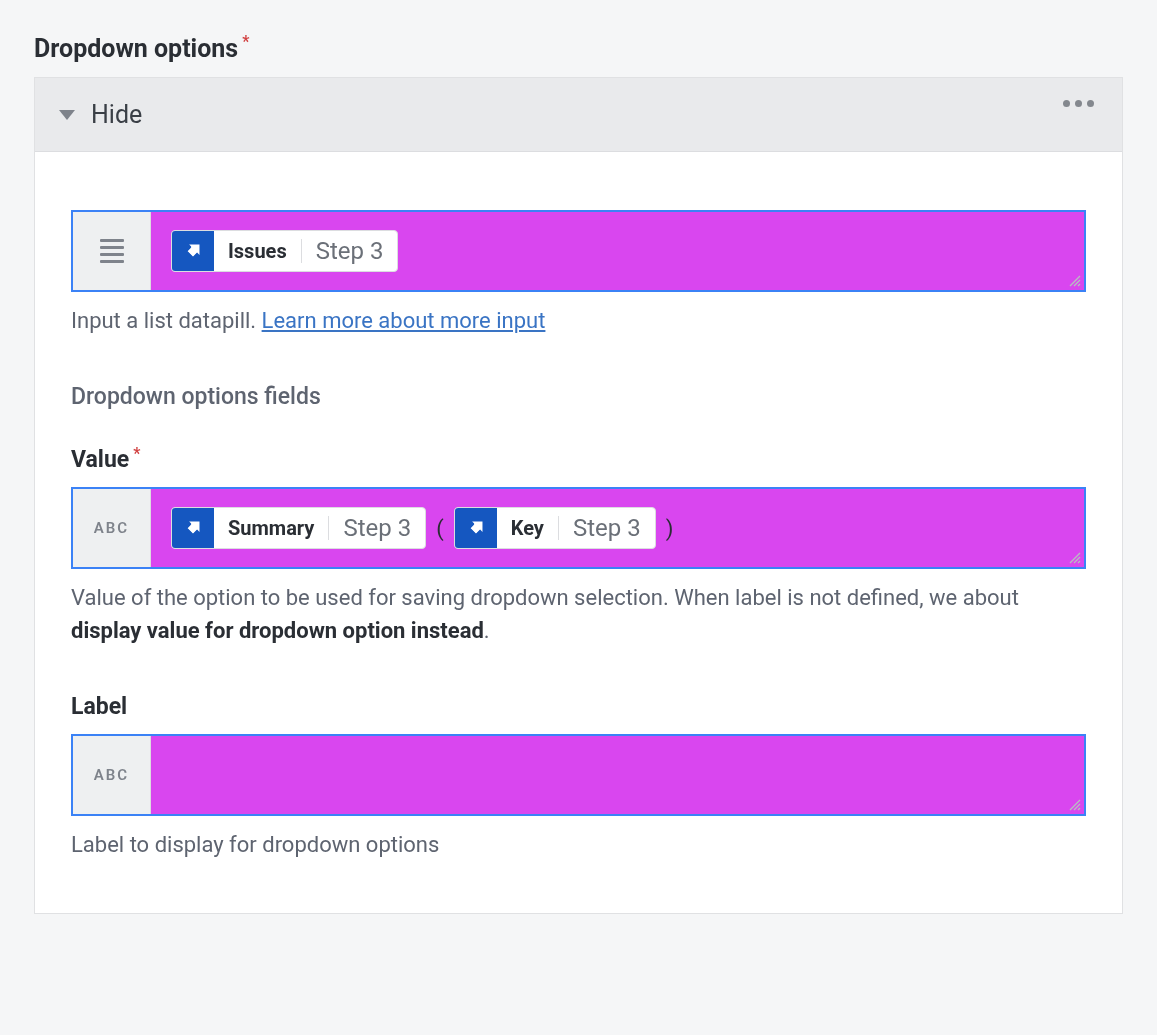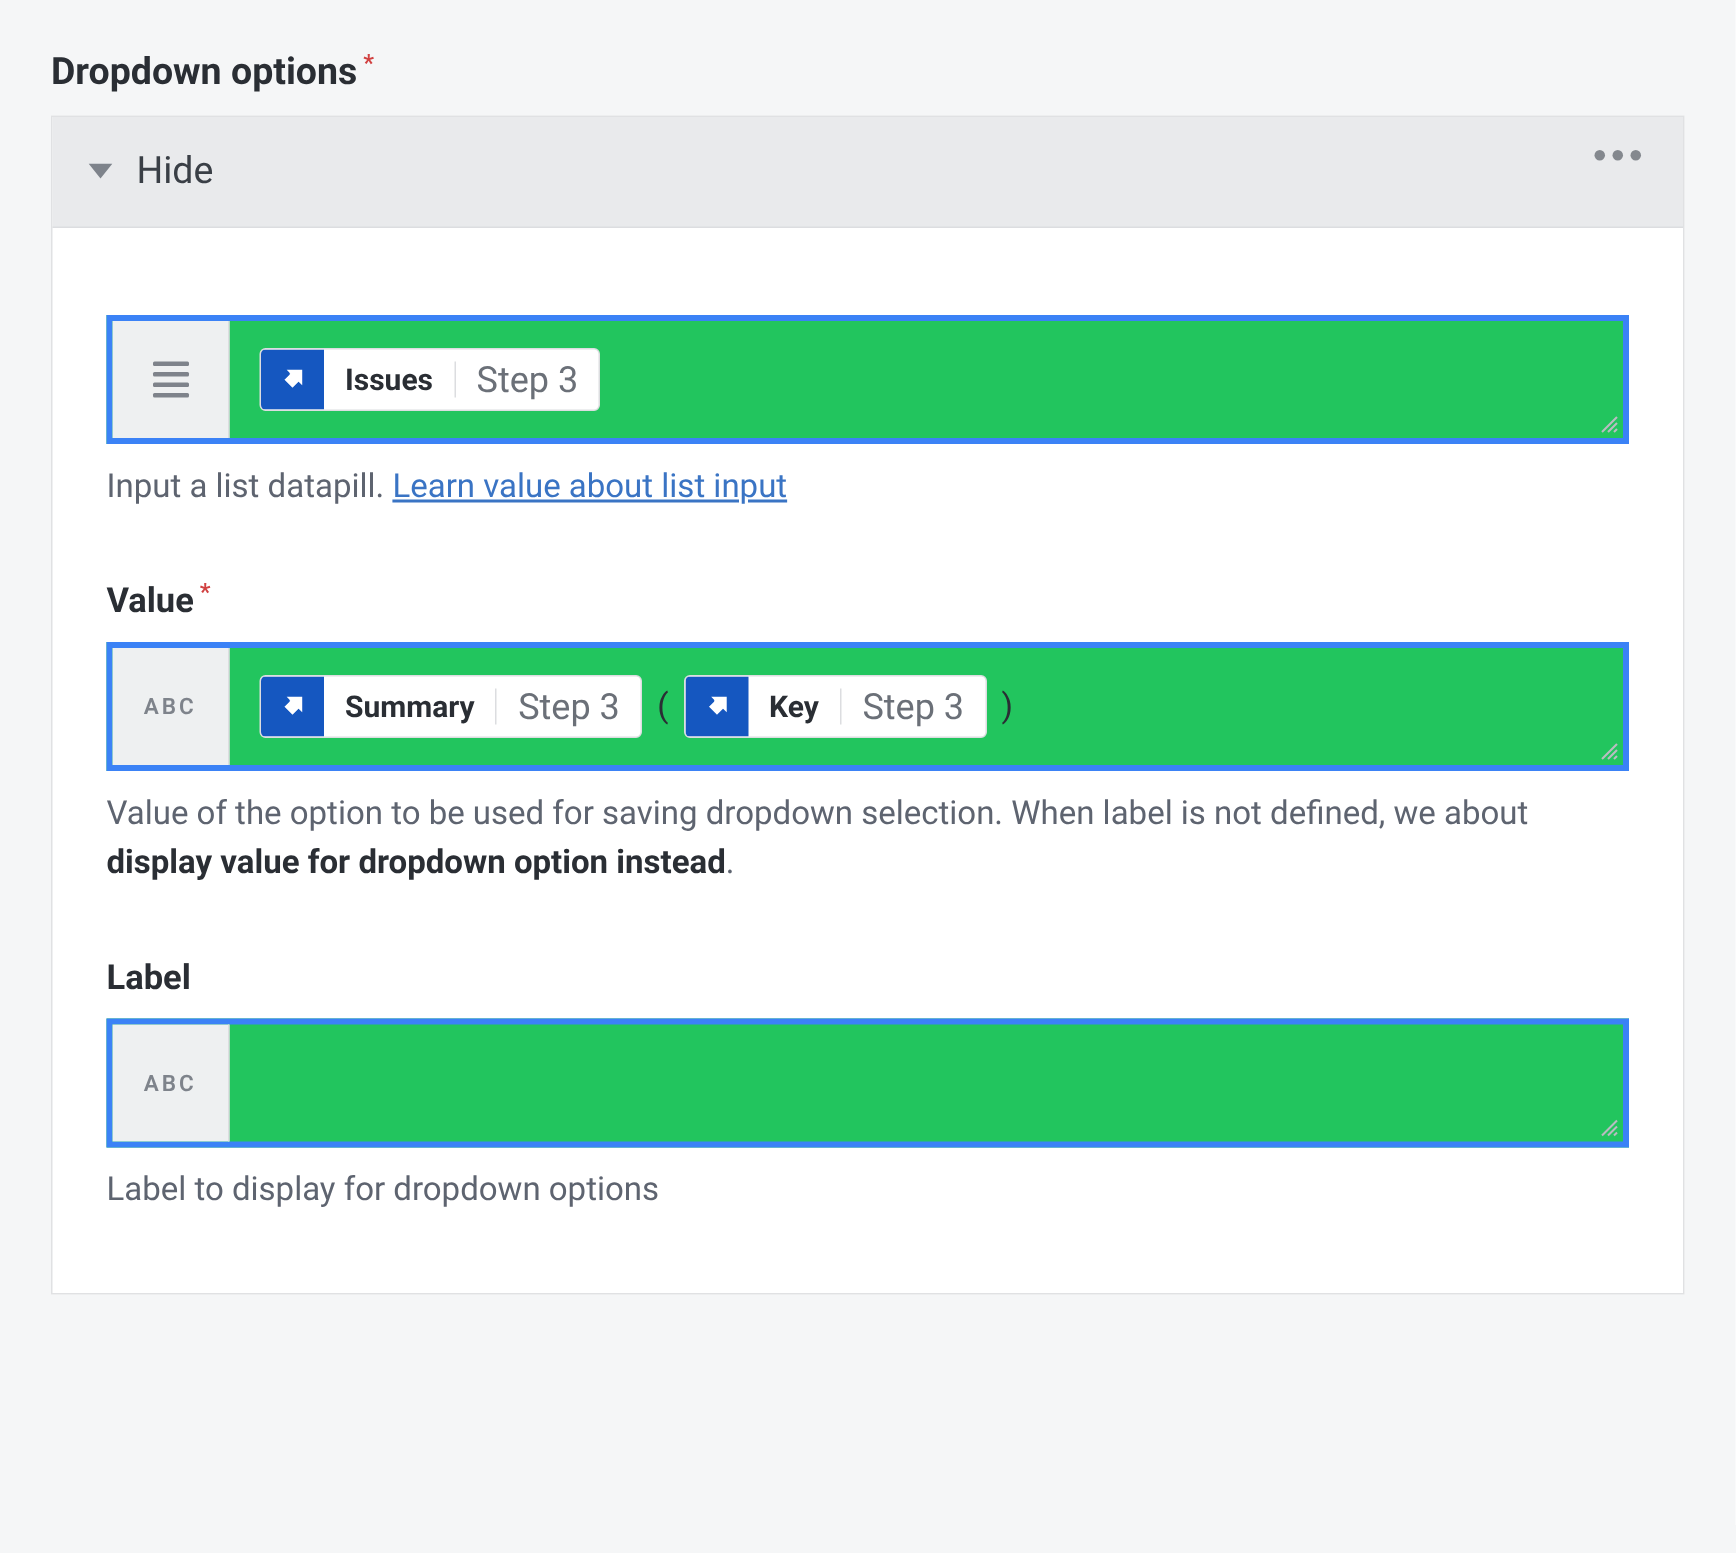--- a/index.html
+++ b/index.html
@@ -78,22 +78,22 @@
     color: #2a2e34;
   }
   .section-heading {
     font-weight: 500;
     font-size: 23px;
     color: #5e6470;
     margin-bottom: 36px;
   }
   .input-row {
     display: flex;
-    border: 4px solid #3b82f6;
-    background: #22c55e;
+    border: 2px solid #3b82f6;
+    background: #d946ef;
     position: relative;
   }
   .type-badge {
     width: 78px;
     flex: 0 0 78px;
     background: #eef0f1;
     border-right: 1px solid #dcdde0;
     display: flex;
     align-items: center;
     justify-content: center;
@@ -240,24 +240,25 @@
             <span class="datapill-step">Step 3</span>
           </span>
         </div>
         <span class="resize-handle">
           <svg width="12" height="12" viewBox="0 0 12 12">
               <path d="M11 1 L1 11 M11 5 L5 11 M11 9 L9 11" stroke="#b9bcc1" stroke-width="1.4"></path>
             </svg>
         </span>
       </div>
       <div class="help-text">
-        <span>Input a list datapill. </span><a href="#">Learn value about list input</a>
-      </div>
-    </div>
-
+        <span>Input a list datapill. </span><a href="#">Learn more about more input</a>
+      </div>
+    </div>
+
+    <div class="section-heading">Dropdown options fields</div>
 
     <div class="field-block">
       <div class="field-label-row">
         <span class="field-label">Value</span>
         <span class="required-star">*</span>
       </div>
       <div class="input-row">
         <div class="type-badge">
           <span class="abc-text">ABC</span>
         </div>

